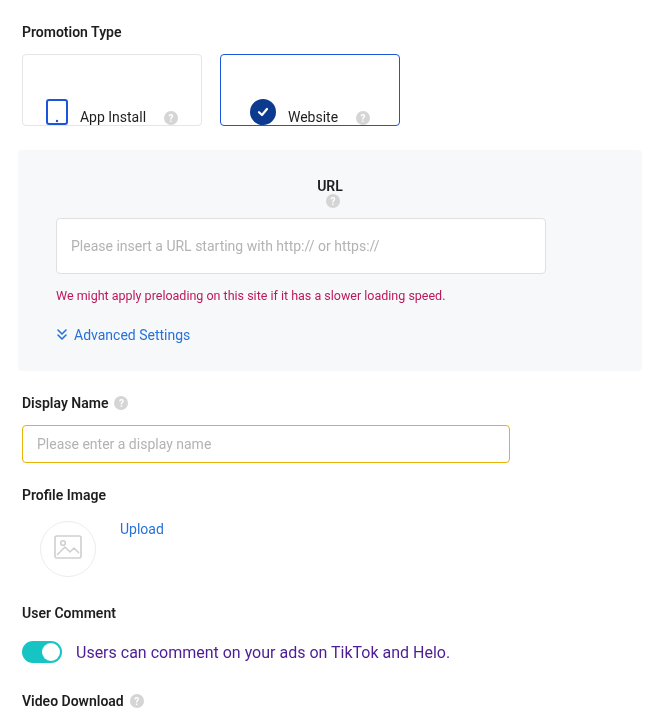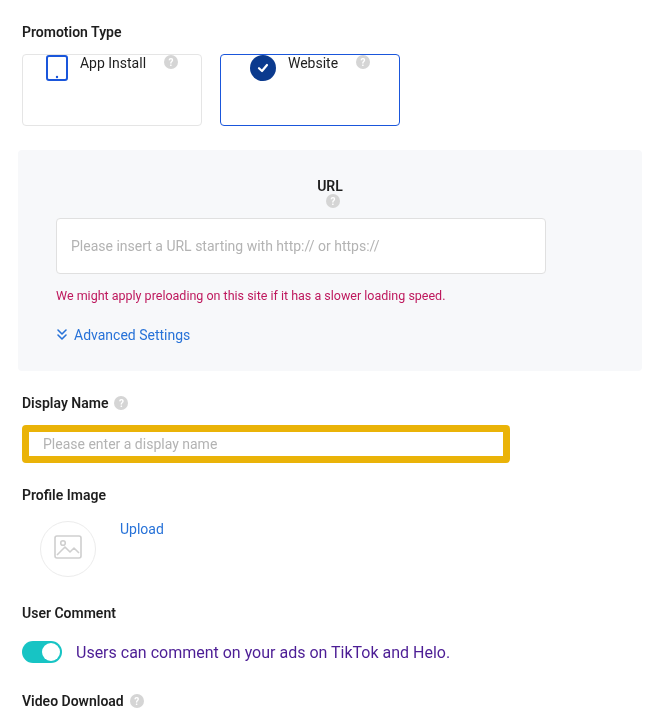--- a/index.html
+++ b/index.html
@@ -36,21 +36,21 @@
     display: flex;
     gap: 18px;
     padding: 0 22px 24px 22px;
   }
   .card {
     width: 180px;
     height: 72px;
     border: 1px solid #e5e5e5;
     border-radius: 4px;
     display: flex;
-    align-items: flex-start;
+    align-items: flex-end;
     justify-content: center;
     cursor: pointer;
     gap: 12px;
   }
   .card.selected {
     border: 1.5px solid #1a56db;
   }
   .card-label {
     font-size: 14px;
     color: #1e1e1e;
@@ -108,21 +108,21 @@
     margin-top: 24px;
     cursor: pointer;
     gap: 6px;
   }
   .chevrons { display: inline-flex; }
 
   .display-name-block { padding: 0 22px; }
   .display-name-input {
     width: 488px;
     height: 38px;
-    border: 7px solid #eab308;
+    border: 1px solid #eab308;
     border-radius: 4px;
     padding: 0 14px;
     font-size: 14px;
     background: #fff;
     font-family: inherit;
   }
   .display-name-input::placeholder { color: #b3b3b3; }
 
   .profile-row {
     display: flex;

